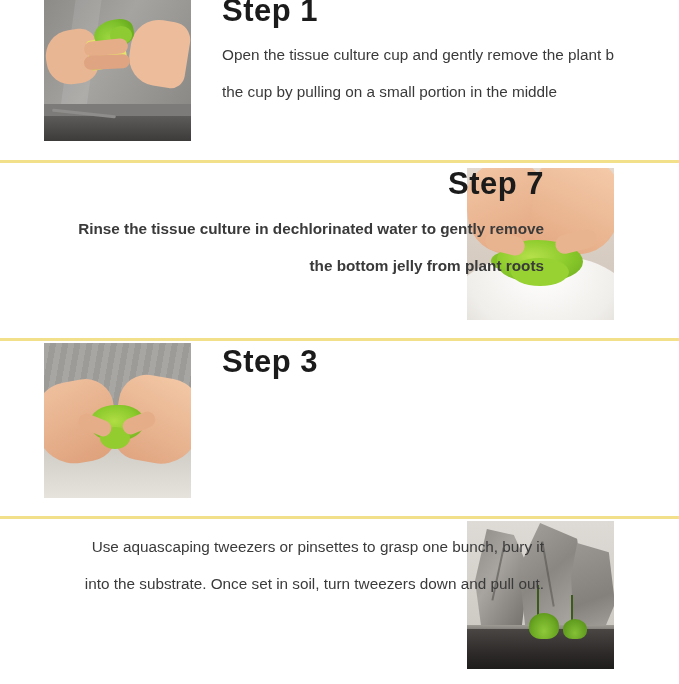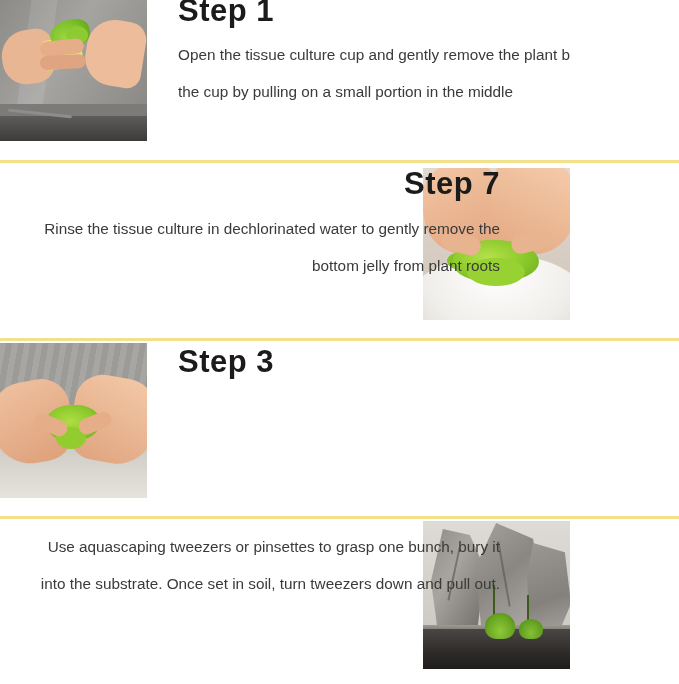--- a/index.html
+++ b/index.html
@@ -20,20 +20,21 @@
     height: 684px;
     background: #ffffff;
   }
 
   
   .step-row {
     position: relative;
     width: 570px;
     box-sizing: border-box;
     overflow: hidden;
+    margin-left: 44px;
   }
   .step-row.h1 { height: 160px; }
   .step-row.h2 { height: 175px; }
   .step-row.h3 { height: 175px; }
   .step-row.h4 { height: 170px; }
 
   .divider {
     width: 679px;
     height: 3px;
     background: #f2e08a;
@@ -80,21 +81,21 @@
   .step-body {
     font-size: 15.3px;
     line-height: 37px;
     color: #3a3a3a;
     margin: 0;
   }
 
   .r1 .text-col { top: -8px; }
   .r1 .step-body { margin-top: 6px; }
   .r2 .text-col { top: 2px; }
-  .r2 .step-body { margin-top: 7px; }
+  .r2 .step-body { margin-top: 7px; font-weight: bold; }
   .r3 .text-col { top: 2px; }
   .r3 .step-body { margin-top: 6px; }
   .r4 .text-col { top: 2px; }
   .r4 .step-body { margin-top: 7px; }
 
   
   .ph {
     position: absolute;
     inset: 0;
   }

